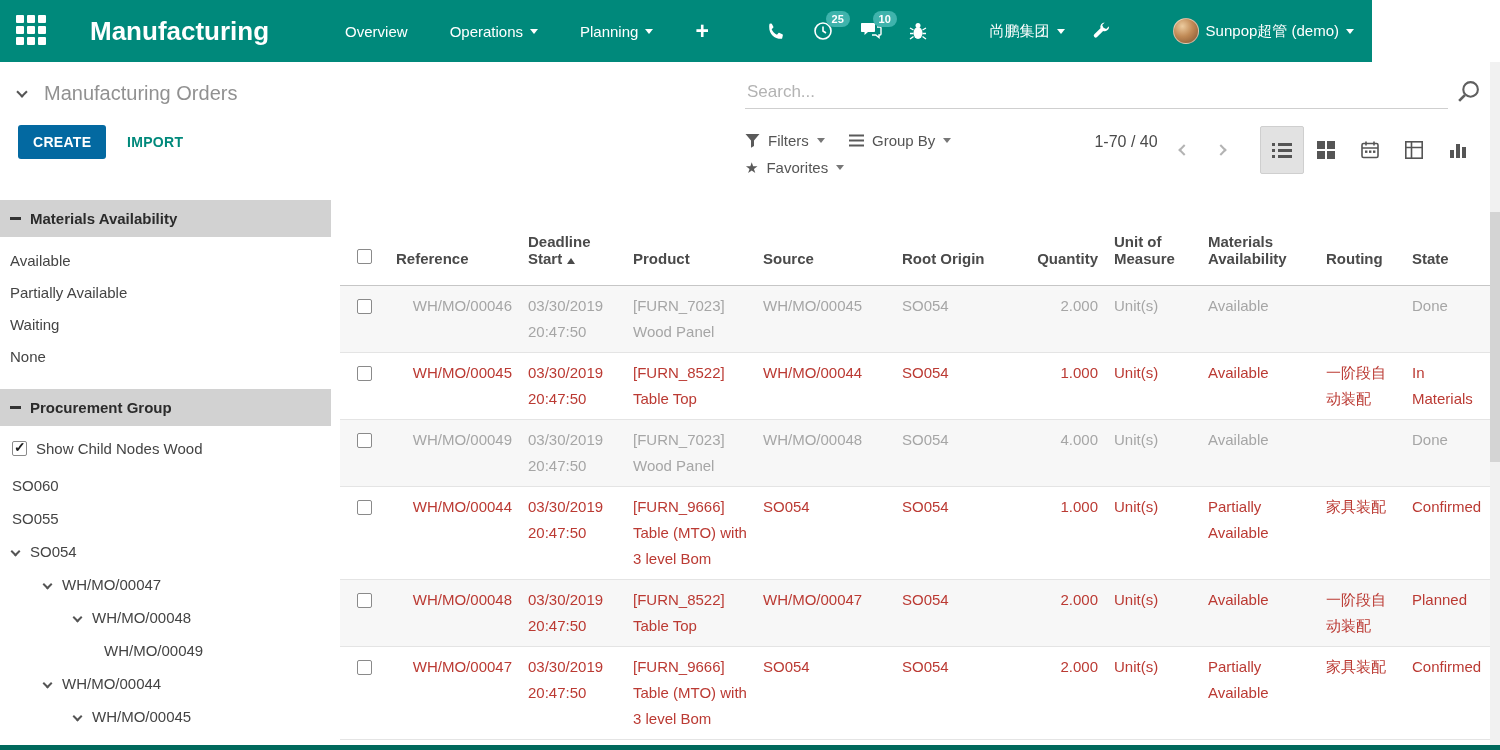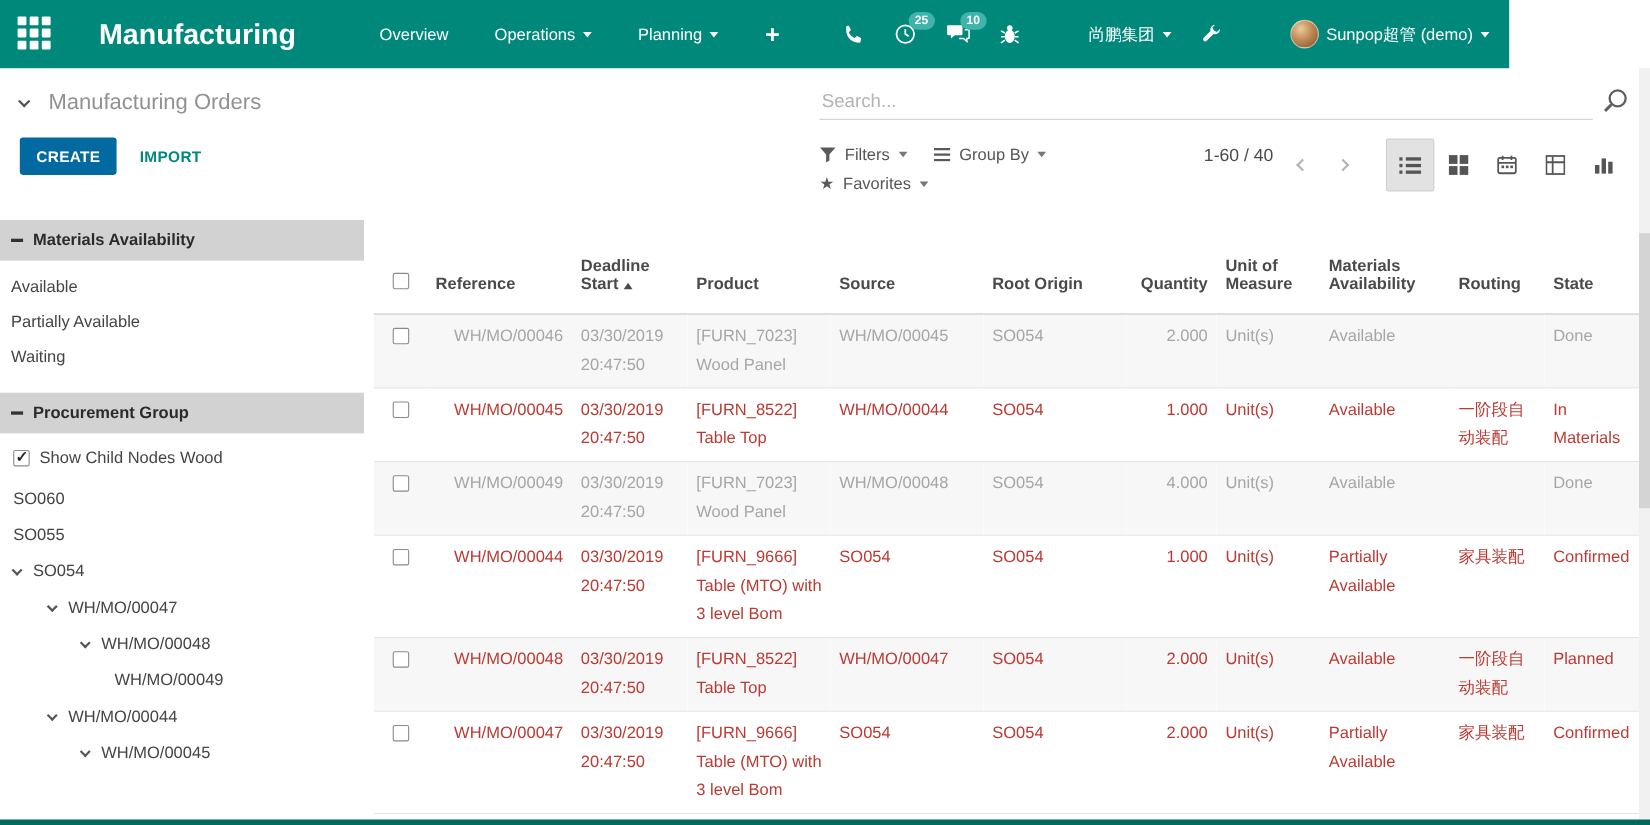--- a/index.html
+++ b/index.html
@@ -206,21 +206,21 @@
       </svg>
     <span>Group By</span>
     <span class="caret-d"></span>
   </span>
   <span class="fbtn" style="top:97px;left:745px;">
     <span class="star-glyph">★</span>
     <span>Favorites</span>
     <span class="caret-d"></span>
   </span>
 
-  <div class="pager-text">1-60 / 40</div>
+  <div class="pager-text">1-70 / 40</div>
   <button class="pager-btn" style="left:1180px;">
     <span class="chev chev-left"></span>
   </button>
   <button class="pager-btn" style="left:1217px;">
     <span class="chev chev-right"></span>
   </button>
 
   <div class="view-switcher">
     <button class="vbtn active">
       <svg width="20" height="17" viewBox="0 0 20 17">
@@ -275,20 +275,21 @@
 
 <aside class="sidebar">
   <div class="side-header">
     <span class="minus-icon"></span>
     <span>Materials Availability</span>
   </div>
   <ul class="side-list">
     <li>Available</li>
     <li>Partially Available</li>
     <li>Waiting</li>
+    <li>None</li>
   </ul>
 
   <div class="side-header sec2">
     <span class="minus-icon"></span>
     <span>Procurement Group</span>
   </div>
   <div class="cb-row">
     <span class="checkbox checked"></span>
     <span>Show Child Nodes Wood</span>
   </div>

